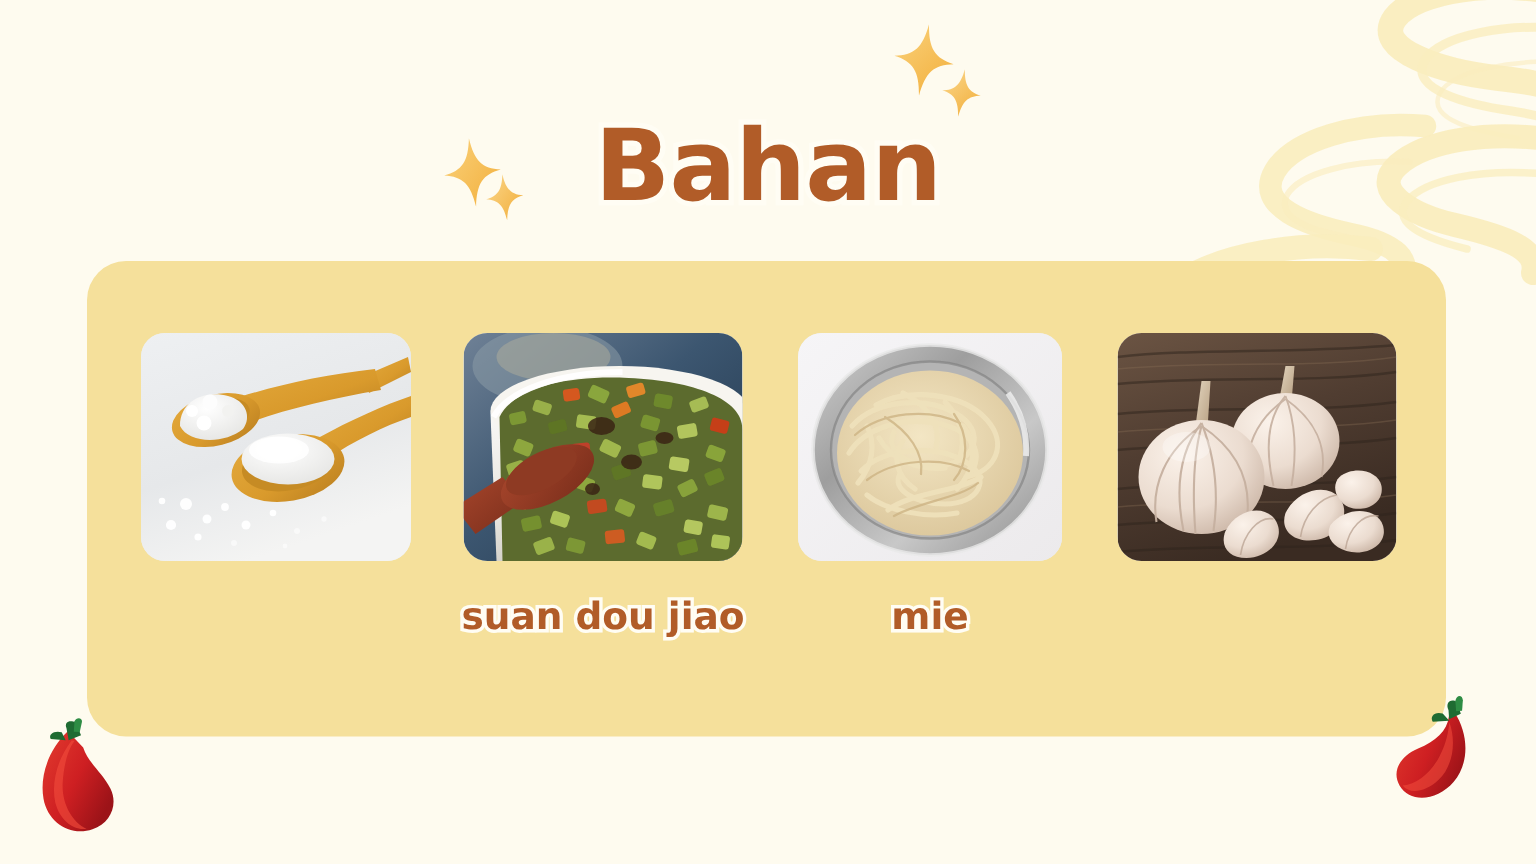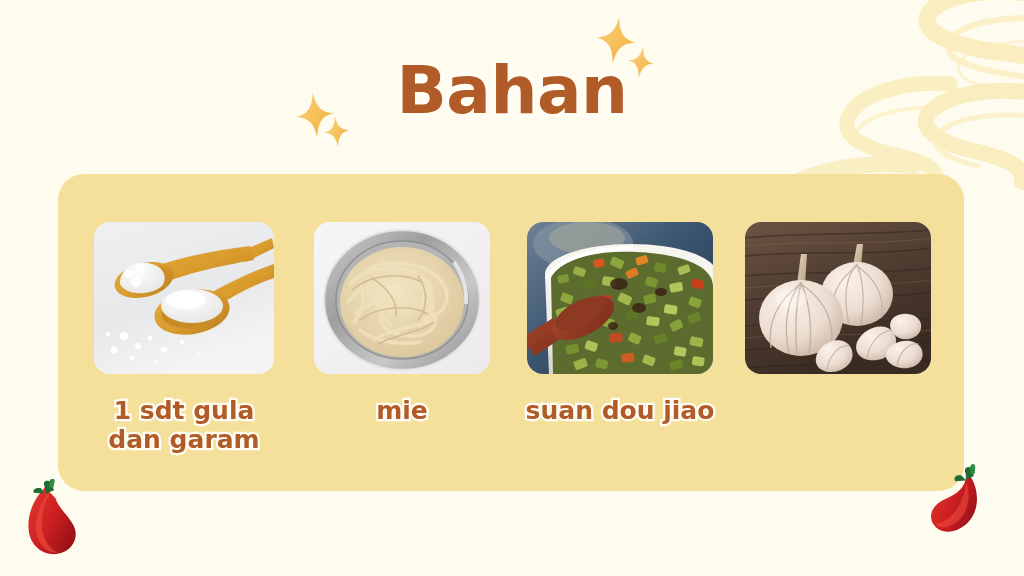--- a/index.html
+++ b/index.html
@@ -30,21 +30,21 @@
   .sparkle svg { display:block; width:100%; height:100%; }
 
   .sparkle-tr-big   { top:16px;  left:596px; width:40px; height:48px; transform:rotate(8deg); }
   .sparkle-tr-small { top:46px;  left:628px; width:26px; height:32px; transform:rotate(8deg); }
   .sparkle-tl-big   { top:92px;  left:296px; width:38px; height:46px; transform:rotate(-6deg); }
   .sparkle-tl-small { top:116px; left:324px; width:25px; height:31px; transform:rotate(-6deg); }
 
   
   .page-title {
     position:absolute;
-    top:52px; left:0; right:0;
+    top:72px; left:0; right:0;
     text-align:center;
     font-size:66px;
     font-weight:bold;
     letter-spacing:-0.5px;
     color:#B15C28;
     font-family:"DejaVu Sans", sans-serif;
     -webkit-text-stroke:7px #FFFDF4;
     paint-order:stroke fill;
     z-index:3;
   }
@@ -225,76 +225,20 @@
               <circle cx="14" cy="112" r="2.2"></circle>
           </g>
           <g fill="#ffffff" opacity="0.55">
             <circle cx="104" cy="132" r="2"></circle>
               <circle cx="122" cy="124" r="1.8"></circle>
             <circle cx="62" cy="140" r="2"></circle>
               <circle cx="96" cy="142" r="1.6"></circle>
           </g>
         </svg>
       </div>
-      <div class="ingredient-label">1 sdt gula dan garam</div>
-    </div>
-
-    <div class="ingredient-card card-2">
-      <div class="ingredient-photo">
-        <svg viewBox="0 0 176 152" xmlns="http://www.w3.org/2000/svg">
-          <defs>
-            <linearGradient id="noodbg" x1="0" y1="0" x2="1" y2="1">
-              <stop offset="0%" stop-color="#f6f5f7"></stop>
-                <stop offset="100%" stop-color="#eceaec"></stop>
-            </linearGradient>
-            <linearGradient id="steel" x1="0" y1="0" x2="1" y2="1">
-              <stop offset="0%" stop-color="#cfcfcf"></stop>
-                <stop offset="35%" stop-color="#9e9e9e"></stop>
-              <stop offset="65%" stop-color="#c8c8c8"></stop>
-                <stop offset="100%" stop-color="#8e8e8e"></stop>
-            </linearGradient>
-            <radialGradient id="noodfill" cx="0.45" cy="0.4" r="0.75">
-              <stop offset="0%" stop-color="#F3E6C4"></stop>
-                <stop offset="100%" stop-color="#D8C295"></stop>
-            </radialGradient>
-          </defs>
-          <rect width="176" height="152" fill="url(#noodbg)"></rect>
-
-          <ellipse cx="88" cy="78" rx="78" ry="70" fill="url(#steel)"></ellipse>
-          <ellipse cx="88" cy="78" rx="66" ry="59" fill="#b4b4b4"></ellipse>
-          <ellipse cx="88" cy="80" rx="62" ry="55" fill="url(#noodfill)"></ellipse>
-
-          <g fill="none" stroke="#EFE1BB" stroke-width="3.4" stroke-linecap="round" opacity="0.95">
-            <path d="M36 62 C52 44 86 42 106 54 C126 66 118 86 96 88 C72 90 58 78 64 66"></path>
-            <path d="M42 92 C58 76 92 74 112 86 C130 97 120 114 98 114 C78 114 62 104 68 94"></path>
-            <path d="M52 48 C74 36 110 40 126 58 C140 74 132 92 112 96"></path>
-            <path d="M34 80 C44 64 68 56 92 60 C114 64 124 78 116 92"></path>
-            <path d="M60 118 C76 106 106 106 122 96"></path>
-            <path d="M46 108 C58 118 84 124 106 120"></path>
-            <path d="M70 40 C86 48 96 62 92 76"></path>
-            <path d="M110 62 C120 74 118 92 106 104"></path>
-            <path d="M54 70 C62 84 80 92 98 90"></path>
-            <path d="M78 104 C66 96 62 82 70 72"></path>
-            <path d="M98 46 C108 56 112 70 108 82"></path>
-            <path d="M40 100 C50 88 52 74 46 62"></path>
-          </g>
-          <g fill="none" stroke="#CBB181" stroke-width="1.5" stroke-linecap="round" opacity="0.75">
-            <path d="M38 68 C56 52 88 50 108 60"></path>
-            <path d="M46 98 C64 84 96 82 114 92"></path>
-            <path d="M64 122 C82 112 108 110 120 100"></path>
-            <path d="M58 56 C74 66 84 80 82 94"></path>
-            <path d="M104 54 C114 68 114 86 104 98"></path>
-          </g>
-
-          <ellipse cx="88" cy="78" rx="78" ry="70" fill="none" stroke="#e8e8e8" stroke-width="2.4" opacity="0.8"></ellipse>
-          <ellipse cx="88" cy="78" rx="66" ry="59" fill="none" stroke="#7d7d7d" stroke-width="1.6" opacity="0.6"></ellipse>
-          <path d="M140 40 A78 70 0 0 1 152 82" fill="none" stroke="#ededed" stroke-width="4" opacity="0.85"></path>
-        </svg>
-      </div>
-      <div class="ingredient-label">mie</div>
     </div>
 
     <div class="ingredient-card card-3">
       <div class="ingredient-photo">
         <svg viewBox="0 0 186 152" xmlns="http://www.w3.org/2000/svg">
           <defs>
             <linearGradient id="bluebg" x1="0" y1="0" x2="1" y2="1">
               <stop offset="0%" stop-color="#6F8196"></stop>
                 <stop offset="45%" stop-color="#3C5670"></stop>
               <stop offset="100%" stop-color="#1E3348"></stop>
@@ -376,20 +320,75 @@
           <path d="M-6 116 L26 96 L40 112 L8 134 Z" fill="url(#woodspoon)"></path>
           <ellipse cx="56" cy="96" rx="34" ry="17" transform="rotate(-28 56 96)" fill="url(#woodspoon)"></ellipse>
           <ellipse cx="52" cy="92" rx="26" ry="12" transform="rotate(-28 52 92)" fill="#8E3A23"></ellipse>
 
           <path d="M20 56 C30 38 64 26 106 26" fill="none" stroke="#ffffff" stroke-width="4" opacity="0.9"></path>
         </svg>
       </div>
       <div class="ingredient-label">suan dou jiao</div>
     </div>
 
+    <div class="ingredient-card card-2">
+      <div class="ingredient-photo">
+        <svg viewBox="0 0 176 152" xmlns="http://www.w3.org/2000/svg">
+          <defs>
+            <linearGradient id="noodbg" x1="0" y1="0" x2="1" y2="1">
+              <stop offset="0%" stop-color="#f6f5f7"></stop>
+                <stop offset="100%" stop-color="#eceaec"></stop>
+            </linearGradient>
+            <linearGradient id="steel" x1="0" y1="0" x2="1" y2="1">
+              <stop offset="0%" stop-color="#cfcfcf"></stop>
+                <stop offset="35%" stop-color="#9e9e9e"></stop>
+              <stop offset="65%" stop-color="#c8c8c8"></stop>
+                <stop offset="100%" stop-color="#8e8e8e"></stop>
+            </linearGradient>
+            <radialGradient id="noodfill" cx="0.45" cy="0.4" r="0.75">
+              <stop offset="0%" stop-color="#F3E6C4"></stop>
+                <stop offset="100%" stop-color="#D8C295"></stop>
+            </radialGradient>
+          </defs>
+          <rect width="176" height="152" fill="url(#noodbg)"></rect>
+
+          <ellipse cx="88" cy="78" rx="78" ry="70" fill="url(#steel)"></ellipse>
+          <ellipse cx="88" cy="78" rx="66" ry="59" fill="#b4b4b4"></ellipse>
+          <ellipse cx="88" cy="80" rx="62" ry="55" fill="url(#noodfill)"></ellipse>
+
+          <g fill="none" stroke="#EFE1BB" stroke-width="3.4" stroke-linecap="round" opacity="0.95">
+            <path d="M36 62 C52 44 86 42 106 54 C126 66 118 86 96 88 C72 90 58 78 64 66"></path>
+            <path d="M42 92 C58 76 92 74 112 86 C130 97 120 114 98 114 C78 114 62 104 68 94"></path>
+            <path d="M52 48 C74 36 110 40 126 58 C140 74 132 92 112 96"></path>
+            <path d="M34 80 C44 64 68 56 92 60 C114 64 124 78 116 92"></path>
+            <path d="M60 118 C76 106 106 106 122 96"></path>
+            <path d="M46 108 C58 118 84 124 106 120"></path>
+            <path d="M70 40 C86 48 96 62 92 76"></path>
+            <path d="M110 62 C120 74 118 92 106 104"></path>
+            <path d="M54 70 C62 84 80 92 98 90"></path>
+            <path d="M78 104 C66 96 62 82 70 72"></path>
+            <path d="M98 46 C108 56 112 70 108 82"></path>
+            <path d="M40 100 C50 88 52 74 46 62"></path>
+          </g>
+          <g fill="none" stroke="#CBB181" stroke-width="1.5" stroke-linecap="round" opacity="0.75">
+            <path d="M38 68 C56 52 88 50 108 60"></path>
+            <path d="M46 98 C64 84 96 82 114 92"></path>
+            <path d="M64 122 C82 112 108 110 120 100"></path>
+            <path d="M58 56 C74 66 84 80 82 94"></path>
+            <path d="M104 54 C114 68 114 86 104 98"></path>
+          </g>
+
+          <ellipse cx="88" cy="78" rx="78" ry="70" fill="none" stroke="#e8e8e8" stroke-width="2.4" opacity="0.8"></ellipse>
+          <ellipse cx="88" cy="78" rx="66" ry="59" fill="none" stroke="#7d7d7d" stroke-width="1.6" opacity="0.6"></ellipse>
+          <path d="M140 40 A78 70 0 0 1 152 82" fill="none" stroke="#ededed" stroke-width="4" opacity="0.85"></path>
+        </svg>
+      </div>
+      <div class="ingredient-label">mie</div>
+    </div>
+
     <div class="ingredient-card card-4">
       <div class="ingredient-photo">
         <svg viewBox="0 0 186 152" xmlns="http://www.w3.org/2000/svg">
           <defs>
             <linearGradient id="woodbg" x1="0" y1="0" x2="0.4" y2="1">
               <stop offset="0%" stop-color="#6B5443"></stop>
                 <stop offset="50%" stop-color="#503D31"></stop>
               <stop offset="100%" stop-color="#3A2B22"></stop>
             </linearGradient>
             <radialGradient id="bulb" cx="0.35" cy="0.3" r="0.8">

